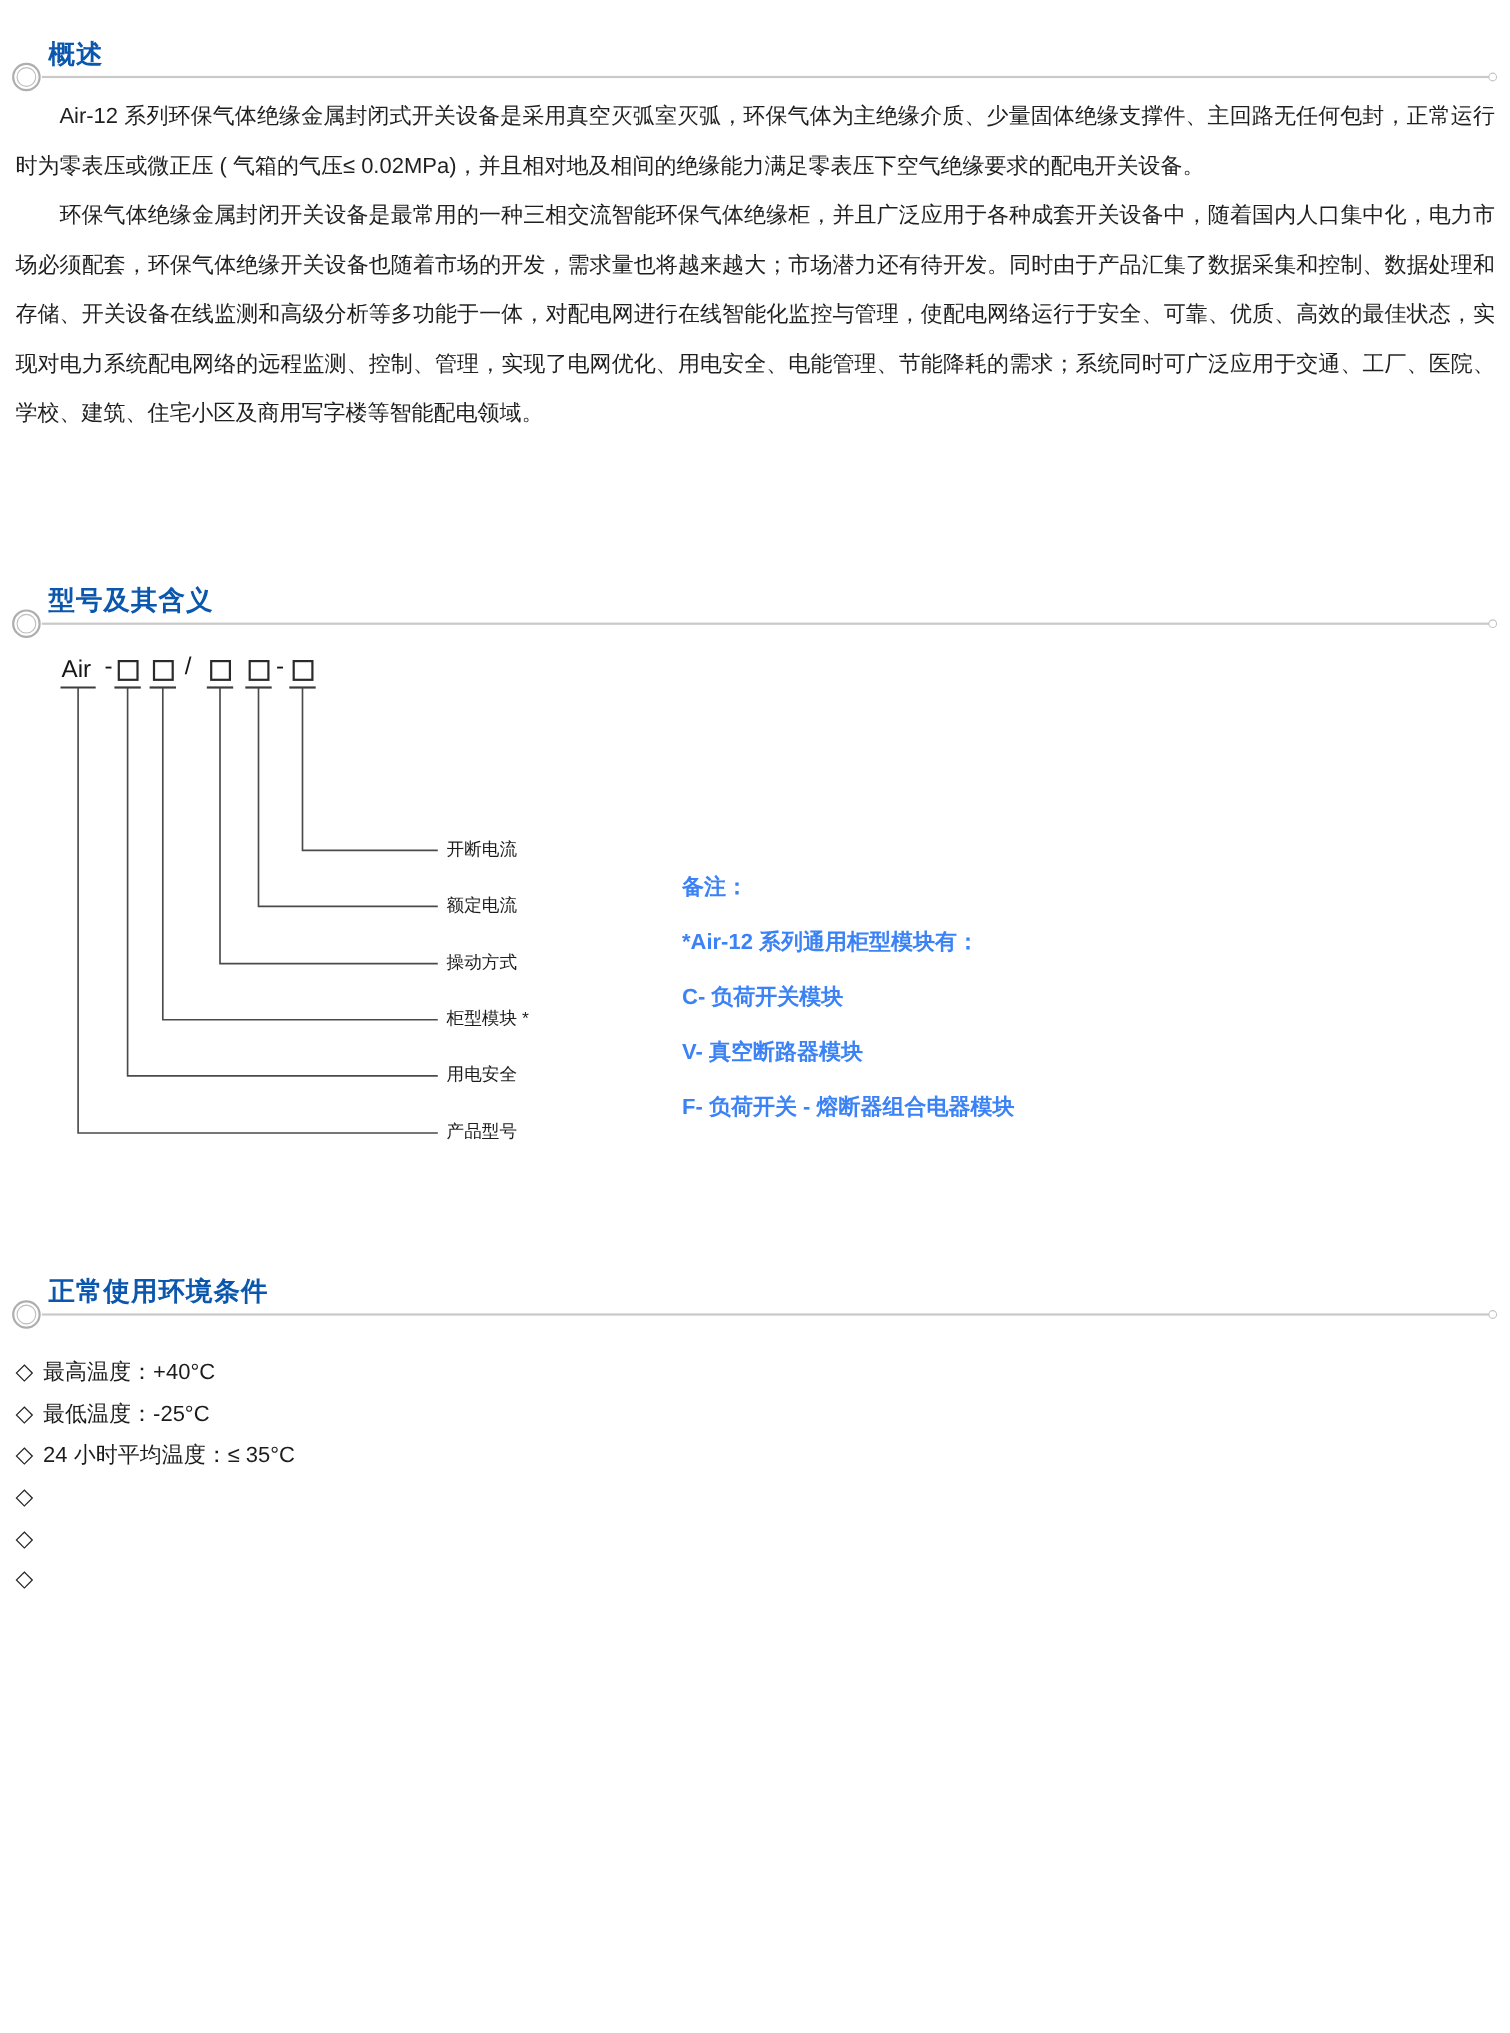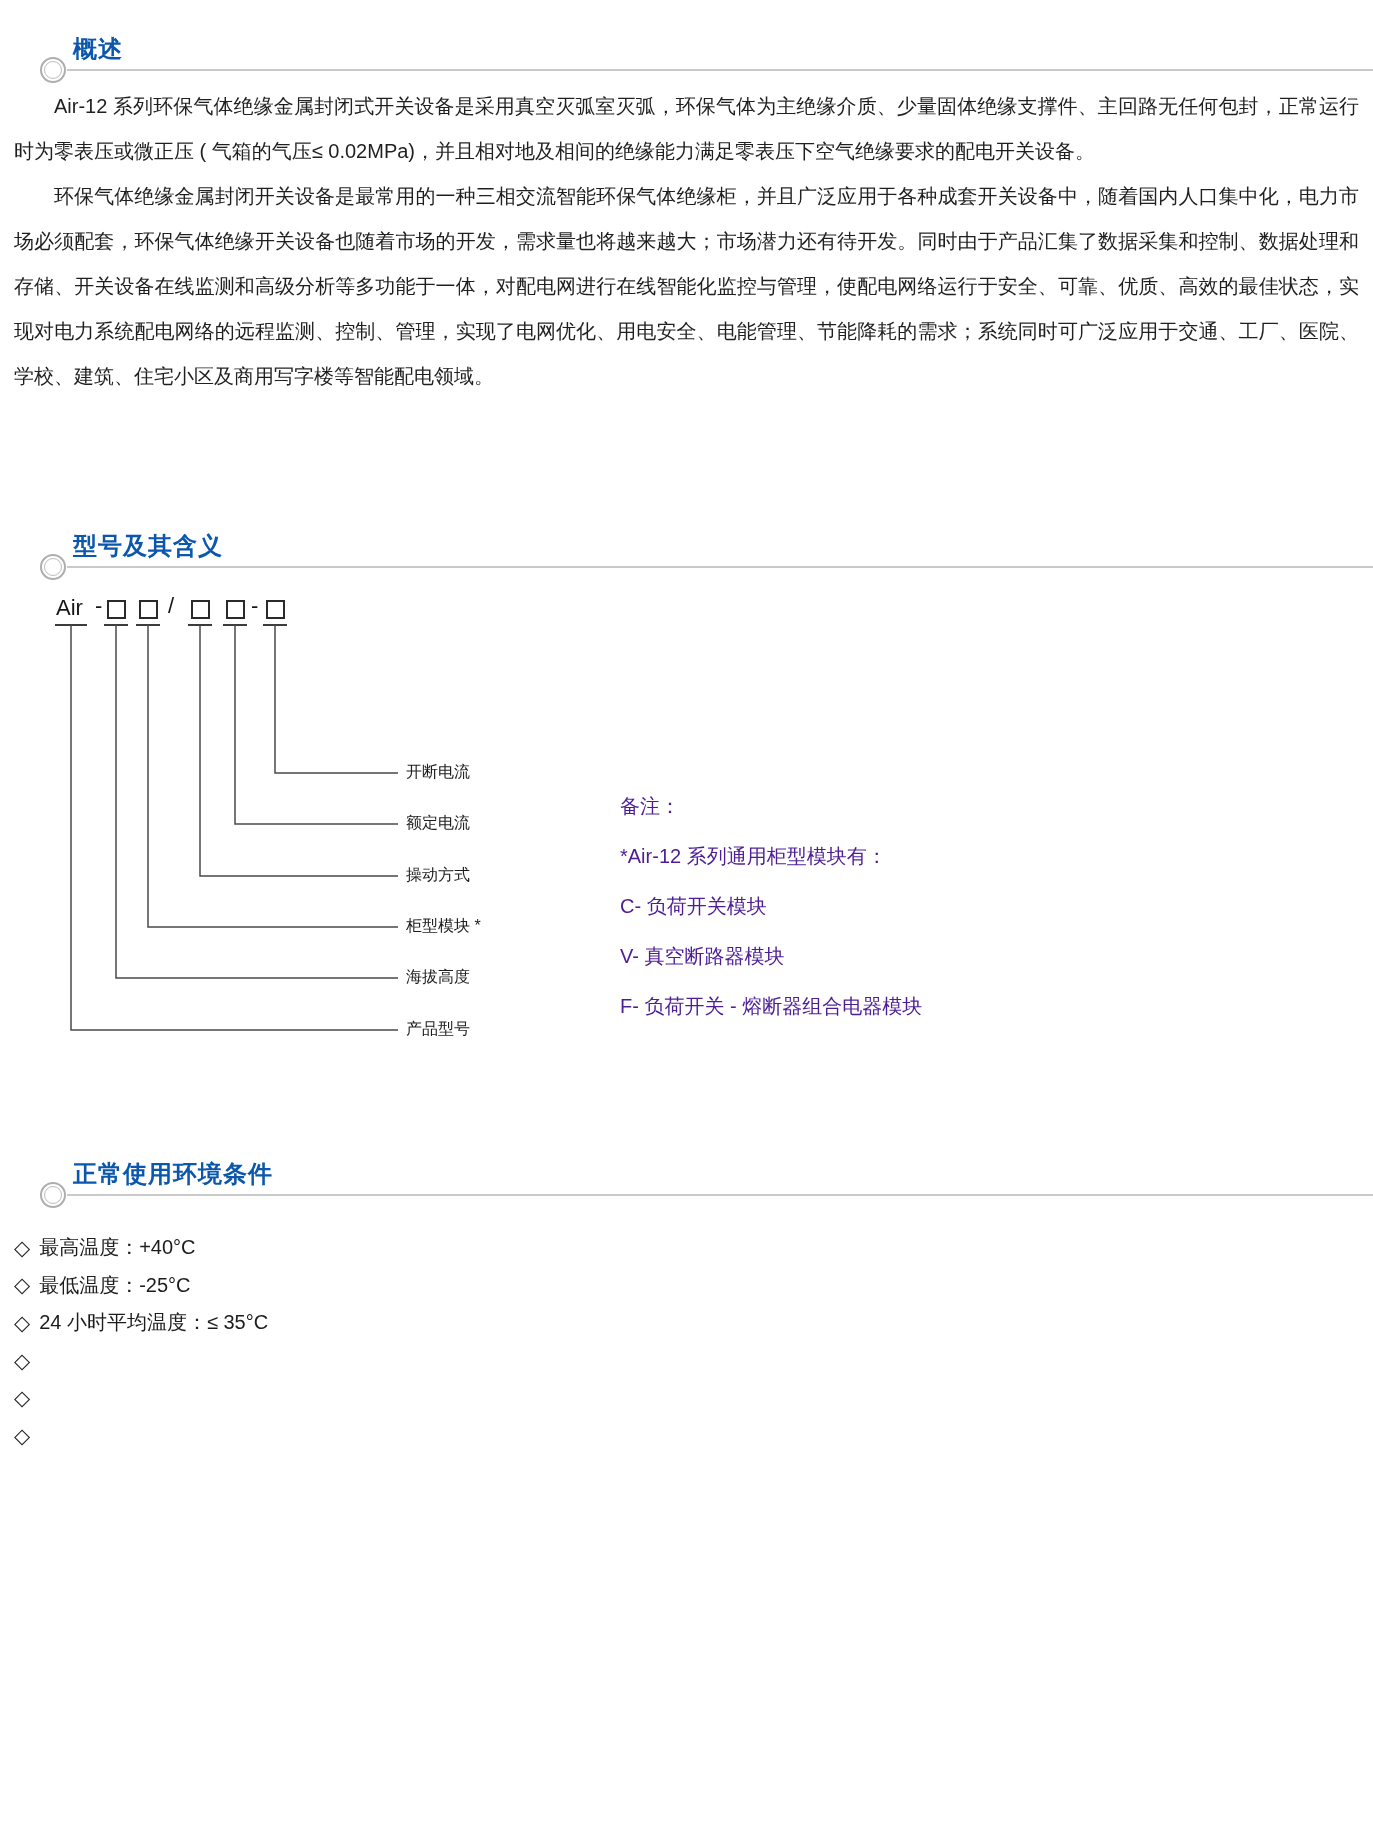--- a/index.html
+++ b/index.html
@@ -2,21 +2,21 @@
 <html><head>
 <meta charset="utf-8">
 <style>
   html,body{margin:0;padding:0;}
   body{
     width:1373px;height:1848px;position:relative;background:#ffffff;
     font-family:"Liberation Sans","DejaVu Sans",sans-serif;
     color:#1a1a1a;overflow:hidden;
   }
   
-  .sec{position:absolute;left:0;width:1127px;height:60px;margin-left:29px;}
+  .sec{position:absolute;left:0;width:1127px;height:60px;}
   .sec-title{
     position:absolute;left:44px;top:0;
     font-size:24px;font-weight:bold;color:#0b57ad;
     letter-spacing:1px;white-space:nowrap;
   }
   .sec-rule{
     position:absolute;left:38px;top:36px;width:1318px;height:2px;
     background:#c9c9c9;
   }
   .sec-rule::after{
@@ -39,21 +39,21 @@
   .paras p{margin:0;text-indent:2em;}
   
   .fx{position:absolute;font-size:22px;color:#161616;white-space:nowrap;line-height:1;}
   .fbox{
     position:absolute;width:15px;height:15px;border:2px solid #2a2a2a;background:#fff;
   }
   .dg-label{
     position:absolute;left:406px;font-size:16px;color:#1c1c1c;white-space:nowrap;
   }
   .note-line{
-    position:absolute;left:620px;font-size:20px;color:#4c1d95;white-space:nowrap;
+    position:absolute;left:620px;font-size:20px;color:#3b82f6;white-space:nowrap;font-weight:bold;
   }
   svg.connectors{position:absolute;left:0;top:0;}
   
   .env-list{
     position:absolute;left:14px;top:1229px;width:1340px;
     font-size:20px;color:#1c1c1c;
   }
   .env-item{height:37.6px;display:flex;align-items:center;white-space:nowrap;}
   .diamond{font-size:21px;margin-right:9px;color:#222;}
 </style>
@@ -105,21 +105,21 @@
 <span class="fx" style="left:168px;top:595px">/</span>
 <span class="fbox" style="left:191px;top:600px"></span>
 <span class="fbox" style="left:226px;top:600px"></span>
 <span class="fx" style="left:251px;top:595px">-</span>
 <span class="fbox" style="left:266px;top:600px"></span>
 
 <div class="dg-label" style="top:762px">开断电流</div>
 <div class="dg-label" style="top:813px">额定电流</div>
 <div class="dg-label" style="top:865px">操动方式</div>
 <div class="dg-label" style="top:916px">柜型模块 *</div>
-<div class="dg-label" style="top:967px">海拔高度</div>
+<div class="dg-label" style="top:967px">用电安全</div>
 <div class="dg-label" style="top:1019px">产品型号</div>
 
 <div class="note-line" style="top:793px">备注：</div>
 <div class="note-line" style="top:843px">*Air-12 系列通用柜型模块有：</div>
 <div class="note-line" style="top:893px">C- 负荷开关模块</div>
 <div class="note-line" style="top:943px">V- 真空断路器模块</div>
 <div class="note-line" style="top:993px">F- 负荷开关 - 熔断器组合电器模块</div>
 
 <div class="sec" style="top:1158px">
   <div class="sec-ring"></div>

